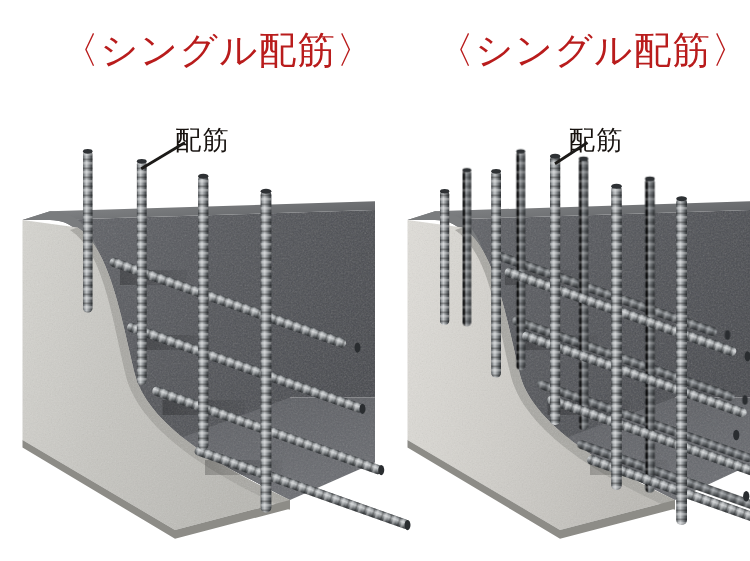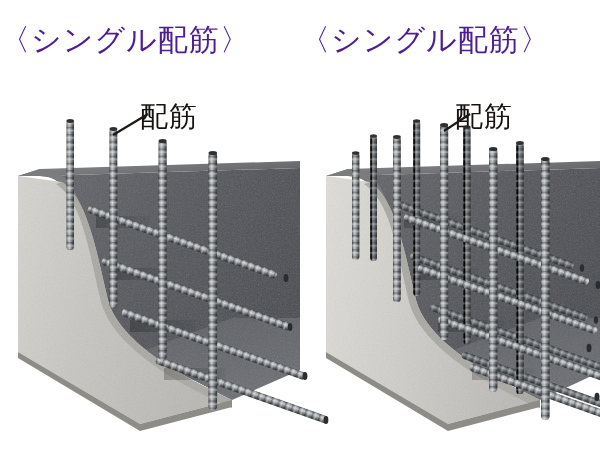--- a/index.html
+++ b/index.html
@@ -11,30 +11,30 @@
     overflow:hidden;
     position:relative;
   }
   #stage{position:absolute;left:0;top:0;width:600px;height:449px;background:#fff;}
   .panel{position:absolute;top:0;width:300px;height:449px;}
   #panel-single{left:0;}
   #panel-double{left:300px;}
 
   .panel-title{
     position:absolute;top:20px;left:0;width:300px;
-    text-align:left;
+    text-align:right;
     font-size:30px;
     letter-spacing:1px;
-    color:#4c1d95;
+    color:#b91c1c;
     white-space:nowrap;
     font-family:Liberation Mono, monospace;
   }
   .rebar-label{
     position:absolute;
-    font-size:28px;
+    font-size:21px;
     color:#17120f;
     white-space:nowrap;
     letter-spacing:1px;
     font-family:"Liberation Serif","DejaVu Serif",serif;
   }
   #label-single{top:98px;left:140px;}
   #label-double{top:98px;left:455px;}
 
   svg.fig{position:absolute;left:0;top:0;width:600px;height:449px;}
 </style>

